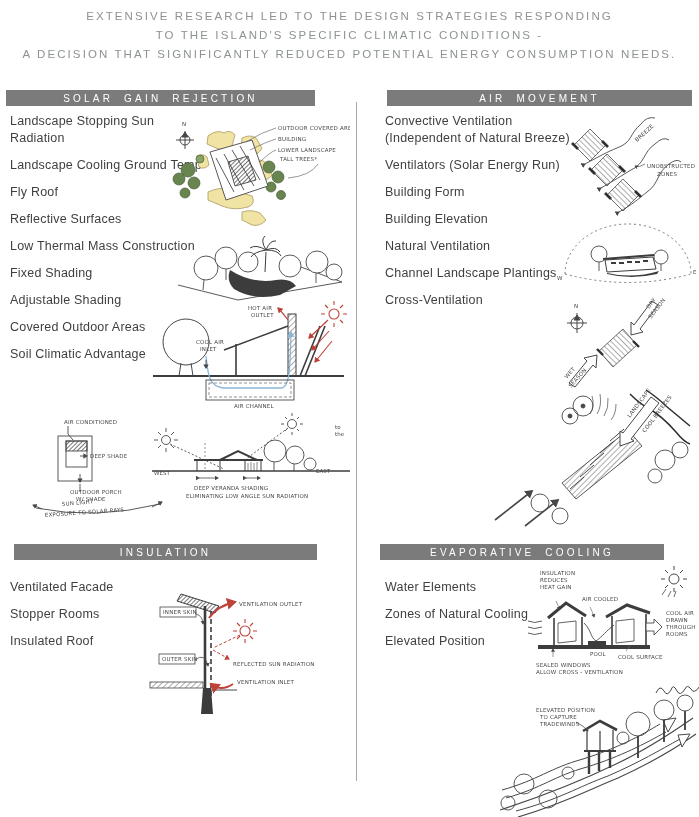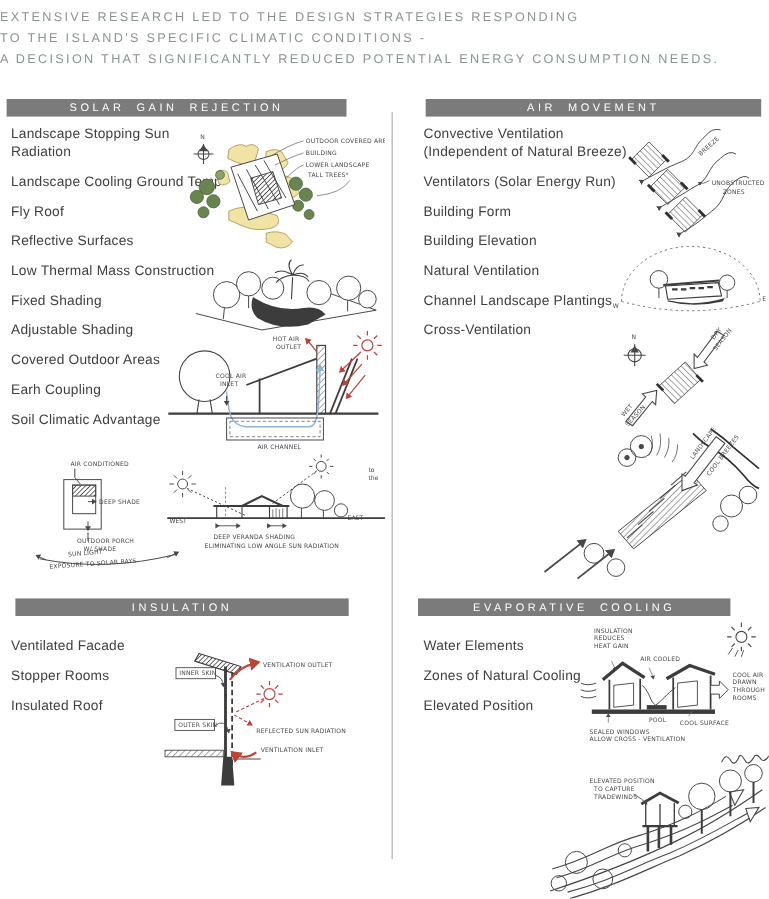--- a/index.html
+++ b/index.html
@@ -1,18 +1,18 @@
 <!DOCTYPE html>
 <html><head>
 <meta charset="utf-8">
 <style>
   html,body{margin:0;padding:0;background:#fff;}
   #page{position:relative;width:699px;height:817px;background:#fff;overflow:hidden;
         font-family:"Liberation Sans",sans-serif;}
-  .intro{position:absolute;top:7px;left:0;width:699px;
+  .intro{position:absolute;top:7px;left:0;width:699px;text-align:center;
          color:#8d9292;font-size:11.5px;letter-spacing:2.1px;line-height:19px;}
   .bar{position:absolute;height:16px;background:#7b7b7b;color:#fff;font-size:10px;
        letter-spacing:3.2px;word-spacing:5px;text-align:center;line-height:17px;}
   .list{position:absolute;color:#3f3f3f;font-size:12.5px;letter-spacing:.2px;line-height:17px;}
   .list div{margin-bottom:10px;white-space:pre-line;}
   .divider{position:absolute;left:356px;top:102px;width:1px;height:679px;background:#a8a8a8;}
   .sk{position:absolute;}
   svg text{font-family:"DejaVu Sans",sans-serif;}
   .lb{font-size:5.5px;fill:#474747;letter-spacing:.2px;}
   .lbr{font-size:5.5px;fill:#474747;}
@@ -60,21 +60,20 @@
 
   <div class="list" style="left:10px;top:113px;width:200px">
     <div>Landscape Stopping Sun Radiation</div>
     <div>Landscape Cooling Ground Temp</div>
     <div>Fly Roof</div>
     <div>Reflective Surfaces</div>
     <div>Low Thermal Mass Construction</div>
     <div>Fixed Shading</div>
     <div>Adjustable Shading</div>
     <div>Covered Outdoor Areas</div>
-    <div>Earh Coupling</div>
     <div>Soil Climatic Advantage</div>
   </div>
 
   <div class="list" style="left:385px;top:113px;width:215px">
     <div>Convective Ventilation
 (Independent of Natural Breeze)</div>
     <div>Ventilators (Solar Energy Run)</div>
     <div>Building Form</div>
     <div>Building Elevation</div>
     <div>Natural Ventilation</div>

